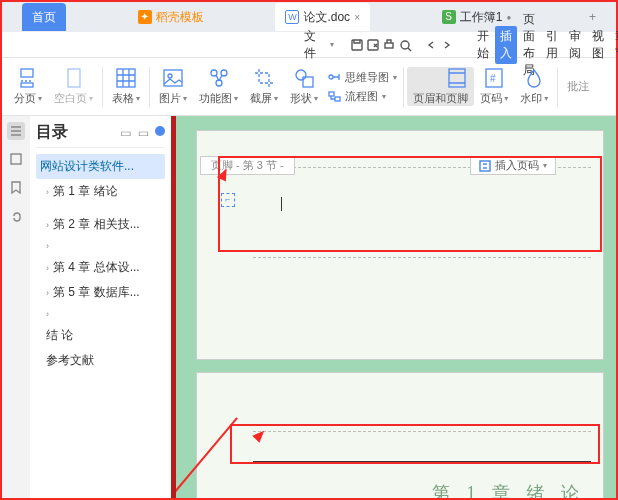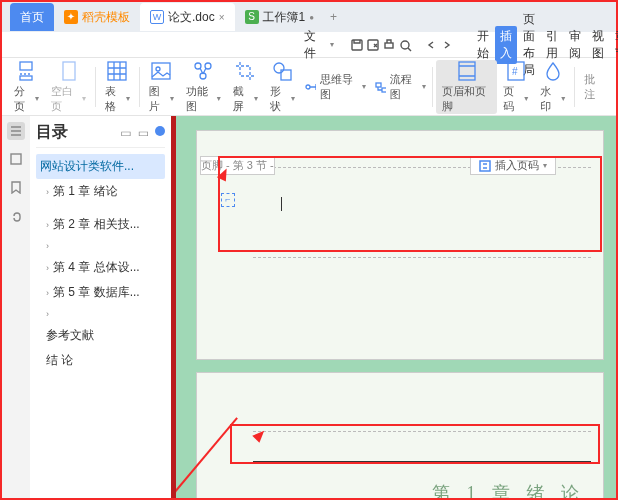--- a/index.html
+++ b/index.html
@@ -1,18 +1,18 @@
 <!DOCTYPE html>
 <html><head>
 <meta charset="utf-8">
 <style>
 * { margin: 0; padding: 0; box-sizing: border-box; font-family: "Microsoft YaHei", Arial, sans-serif; }
 html, body { width: 618px; height: 500px; overflow: hidden; }
 .app { width: 618px; height: 500px; background: #fff; border: 2px solid #f52828; position: relative; }
-.tabs { height: 30px; background: #e9edf2; display: flex; align-items: center; padding: 0 8px; font-size: 12px; }
+.tabs { height: 30px; background: #e9edf2; display: flex; align-items: center; padding: 0 20px; font-size: 12px; justify-content: space-between; }
 .tab { display: flex; align-items: center; gap: 4px; padding: 0 10px; height: 28px; cursor: pointer; }
 .tab.home { background: #4d8af0; color: #fff; border-radius: 4px 4px 0 0; }
 .tab.doker { color: #ff8a00; }
 .tab.doc { background: #fff; color: #333; border-radius: 4px 4px 0 0; }
 .tab.sheet { color: #333; }
 .tab-ico { width: 14px; height: 14px; border-radius: 2px; display: inline-block; }
 .tab-ico.doker-ico { background: #ff8a00; color: #fff; font-size: 10px; text-align: center; line-height: 14px; }
 .tab-ico.doc-ico { border: 1px solid #4d8af0; color: #4d8af0; font-size: 9px; text-align: center; line-height: 12px; }
 .tab-ico.sheet-ico { background: #4caf50; color: #fff; font-size: 10px; text-align: center; line-height: 14px; }
 .tab-close { color: #888; font-size: 10px; }
@@ -22,24 +22,24 @@
 .mb-sep { width: 1px; height: 16px; background: #ddd; margin: 0 4px; }
 .mb-ico { width: 18px; height: 18px; display: inline-flex; align-items: center; justify-content: center; color: #555; font-size: 14px; }
 .mb-ico svg { width: 14px; height: 14px; stroke: #555; fill: none; stroke-width: 1.4; }
 .ribbon-tabs { display: flex; align-items: center; gap: 1px; margin-left: 6px; }
 .rt { padding: 2px 5px; cursor: pointer; }
 .rt.active { background: #4d8af0; color: #fff; border-radius: 2px; }
 .ribbon { height: 58px; background: #fff; display: flex; align-items: center; padding: 0 6px; border-bottom: 1px solid #e4e4e4; font-size: 11px; color: #555; }
 .rg { display: flex; flex-direction: column; align-items: center; justify-content: center; gap: 2px; padding: 0 6px; cursor: pointer; }
 .rg svg { width: 22px; height: 22px; stroke: #4d8af0; fill: none; stroke-width: 1.3; }
 .rg .lbl { font-size: 11px; color: #555; display: flex; align-items: center; gap: 2px; }
-.rg-stack { display: flex; flex-direction: row; justify-content: center; gap: 2px; }
+.rg-stack { display: flex; flex-direction: column; justify-content: center; gap: 2px; }
 .rg-stack .stk { display: flex; align-items: center; gap: 4px; font-size: 11px; padding: 1px 3px; }
 .rg-stack svg { width: 14px; height: 14px; stroke: #4d8af0; fill: none; stroke-width: 1.3; }
-.rg.selected { background: #e6e6e6; border-radius: 3px; }
+.rg.selected { background: #e6e6e6; border-radius: 3px; align-items: flex-end; }
 .vsep { width: 1px; height: 40px; background: #e4e4e4; margin: 0 3px; }
 .caret { font-size: 8px; color: #888; }
 .body { display: flex; height: calc(500px - 30px - 26px - 58px - 4px); }
 .sidetool { width: 28px; background: #f3f3f3; display: flex; flex-direction: column; align-items: center; padding-top: 6px; gap: 10px; }
 .sidetool .st { width: 18px; height: 18px; display: flex; align-items: center; justify-content: center; color: #888; }
 .sidetool .st.active { background: #d9d9d9; border-radius: 3px; }
 .sidetool svg { width: 14px; height: 14px; stroke: #888; fill: none; stroke-width: 1.4; }
 .toc { width: 146px; border-right: 5px solid #b91c1c; background: #fff; font-size: 12px; padding: 6px 6px; overflow: hidden; }
 .toc-hd { display: flex; align-items: center; justify-content: space-between; border-bottom: 1px solid #eee; padding-bottom: 4px; margin-bottom: 6px; }
 .toc-title { font-size: 16px; font-weight: 600; color: #333; }
@@ -51,21 +51,21 @@
 .toc-sub { padding-left: 10px; }
 .canvas { flex: 1; background: #a0d8b6; position: relative; overflow: hidden; }
 .page { position: absolute; left: 20px; width: 408px; background: #f3f8f1; border: 1px solid #ccc; }
 .page.upper { top: 14px; height: 230px; }
 .page.lower { top: 256px; height: 220px; }
 .annot { position: absolute; border: 2px solid #f52828; pointer-events: none; }
 .annot.a1 { left: 42px; top: 40px; width: 384px; height: 96px; }
 .annot.a2 { left: 54px; top: 308px; width: 370px; height: 40px; }
 .arrow-line { position: absolute; background: #f52828; height: 2px; transform-origin: 0 50%; }
 .arrow-head { position: absolute; width: 0; height: 0; border-left: 12px solid #f52828; border-top: 5px solid transparent; border-bottom: 5px solid transparent; }
-.sec-label { position: absolute; background: #fff; border: 1px solid #ccc; font-size: 11px; color: #888; padding: 1px 0; display: flex; align-items: center; gap: 3px; }
+.sec-label { position: absolute; background: #fff; border: 1px solid #ccc; font-size: 11px; color: #888; padding: 1px 10px; display: flex; align-items: center; gap: 3px; }
 .insert-pn { position: absolute; background: #fff; border: 1px solid #ccc; font-size: 11px; color: #555; padding: 1px 8px; display: flex; align-items: center; gap: 4px; }
 .insert-pn svg { width: 12px; height: 12px; stroke: #4d8af0; fill: none; stroke-width: 1.5; }
 .hf-line { position: absolute; left: 56px; right: 12px; border-top: 1px dashed #bbb; }
 .hf-line.solid { border-top: 1px solid #333; }
 .cursor { position: absolute; width: 1px; height: 14px; background: #333; }
 .doc-h1 { position: absolute; color: #7aa37f; font-size: 18px; font-family: SimSun, serif; letter-spacing: 6px; }
 .pg-mk { position: absolute; left: 24px; width: 14px; height: 14px; border: 1px dashed #4d8af0; font-size: 9px; color: #4d8af0; text-align: center; }
 </style>
 </head>
 <body>
@@ -326,22 +326,22 @@
           <span class="ar">›</span>
           <span>第 4 章  总体设...</span>
         </div>
       <div class="toc-item toc-sub">
           <span class="ar">›</span>
           <span>第 5 章  数据库...</span>
         </div>
       <div class="toc-item toc-sub">
           <span class="ar">›</span>
         </div>
+      <div class="toc-item toc-sub">结      论</div>
       <div class="toc-item toc-sub">参考文献</div>
-      <div class="toc-item toc-sub">结      论</div>
     </div>
 
     <div class="canvas">
 
       <div class="page upper">
         <div class="hf-line" style="top:36px"></div>
         <div class="hf-line" style="top:126px"></div>
         <div class="cursor" style="left:84px; top:66px"></div>
         <div class="pg-mk" style="top:62px">⌐</div>
       </div>

